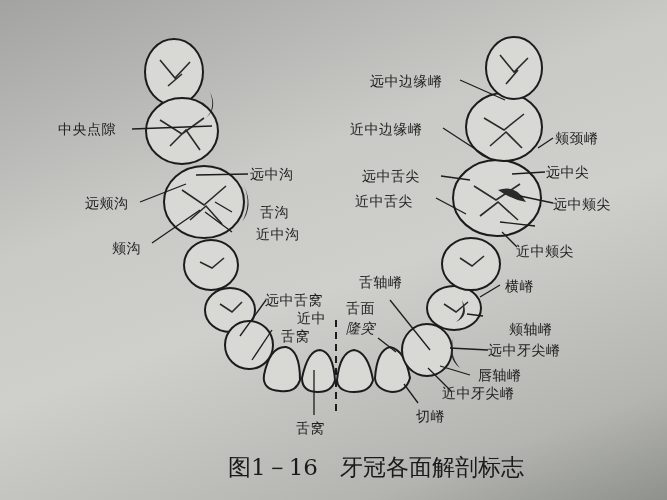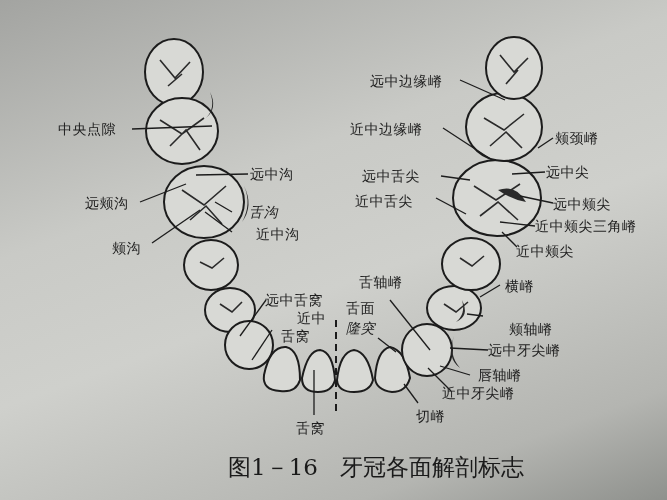--- a/index.html
+++ b/index.html
@@ -85,36 +85,35 @@
       <line x1="488" y1="350" x2="450" y2="348"></line>
       <line x1="470" y1="375" x2="440" y2="366"></line>
       <line x1="451" y1="391" x2="428" y2="368"></line>
       <line x1="418" y1="403" x2="404" y2="384"></line>
     </g>
   </svg>
 
   <div class="lbl" style="left:58px;top:121px;">中央点隙</div>
   <div class="lbl" style="left:250px;top:166px;">远中沟</div>
   <div class="lbl" style="left:85px;top:195px;">远颊沟</div>
-  <div class="lbl" style="left:249px;top:204px;font-style:italic;">舌沟</div>
+  <div class="lbl" style="left:260px;top:204px;">舌沟</div>
   <div class="lbl" style="left:256px;top:226px;">近中沟</div>
   <div class="lbl" style="left:112px;top:240px;text-align:right;">颊沟</div>
   <div class="lbl" style="left:265px;top:292px;">远中舌窝</div>
   <div class="lbl" style="left:297px;top:310px;">近中</div>
   <div class="lbl" style="left:281px;top:328px;">舌窝</div>
   <div class="lbl" style="left:296px;top:420px;">舌窝</div>
 
   <div class="lbl" style="left:370px;top:73px;">远中边缘嵴</div>
   <div class="lbl" style="left:350px;top:121px;">近中边缘嵴</div>
   <div class="lbl" style="left:555px;top:130px;">颊颈嵴</div>
   <div class="lbl" style="left:546px;top:164px;">远中尖</div>
   <div class="lbl" style="left:362px;top:168px;">远中舌尖</div>
   <div class="lbl" style="left:355px;top:193px;">近中舌尖</div>
   <div class="lbl" style="left:553px;top:196px;">远中颊尖</div>
-  <div class="lbl" style="left:535px;top:218px;">近中颊尖三角嵴</div>
   <div class="lbl" style="left:516px;top:243px;">近中颊尖</div>
   <div class="lbl" style="left:359px;top:275px;font-family:Liberation Serif, serif;">舌轴嵴</div>
   <div class="lbl" style="left:505px;top:278px;">横嵴</div>
   <div class="lbl" style="left:346px;top:300px;">舌面</div>
   <div class="lbl" style="left:509px;top:309px;margin-top:12px;">颊轴嵴</div>
   <div class="lbl" style="left:346px;top:320px;font-style:italic;">隆突</div>
   <div class="lbl" style="left:488px;top:342px;">远中牙尖嵴</div>
   <div class="lbl" style="left:478px;top:367px;">唇轴嵴</div>
   <div class="lbl" style="left:442px;top:385px;">近中牙尖嵴</div>
   <div class="lbl" style="left:416px;top:408px;">切嵴</div>

